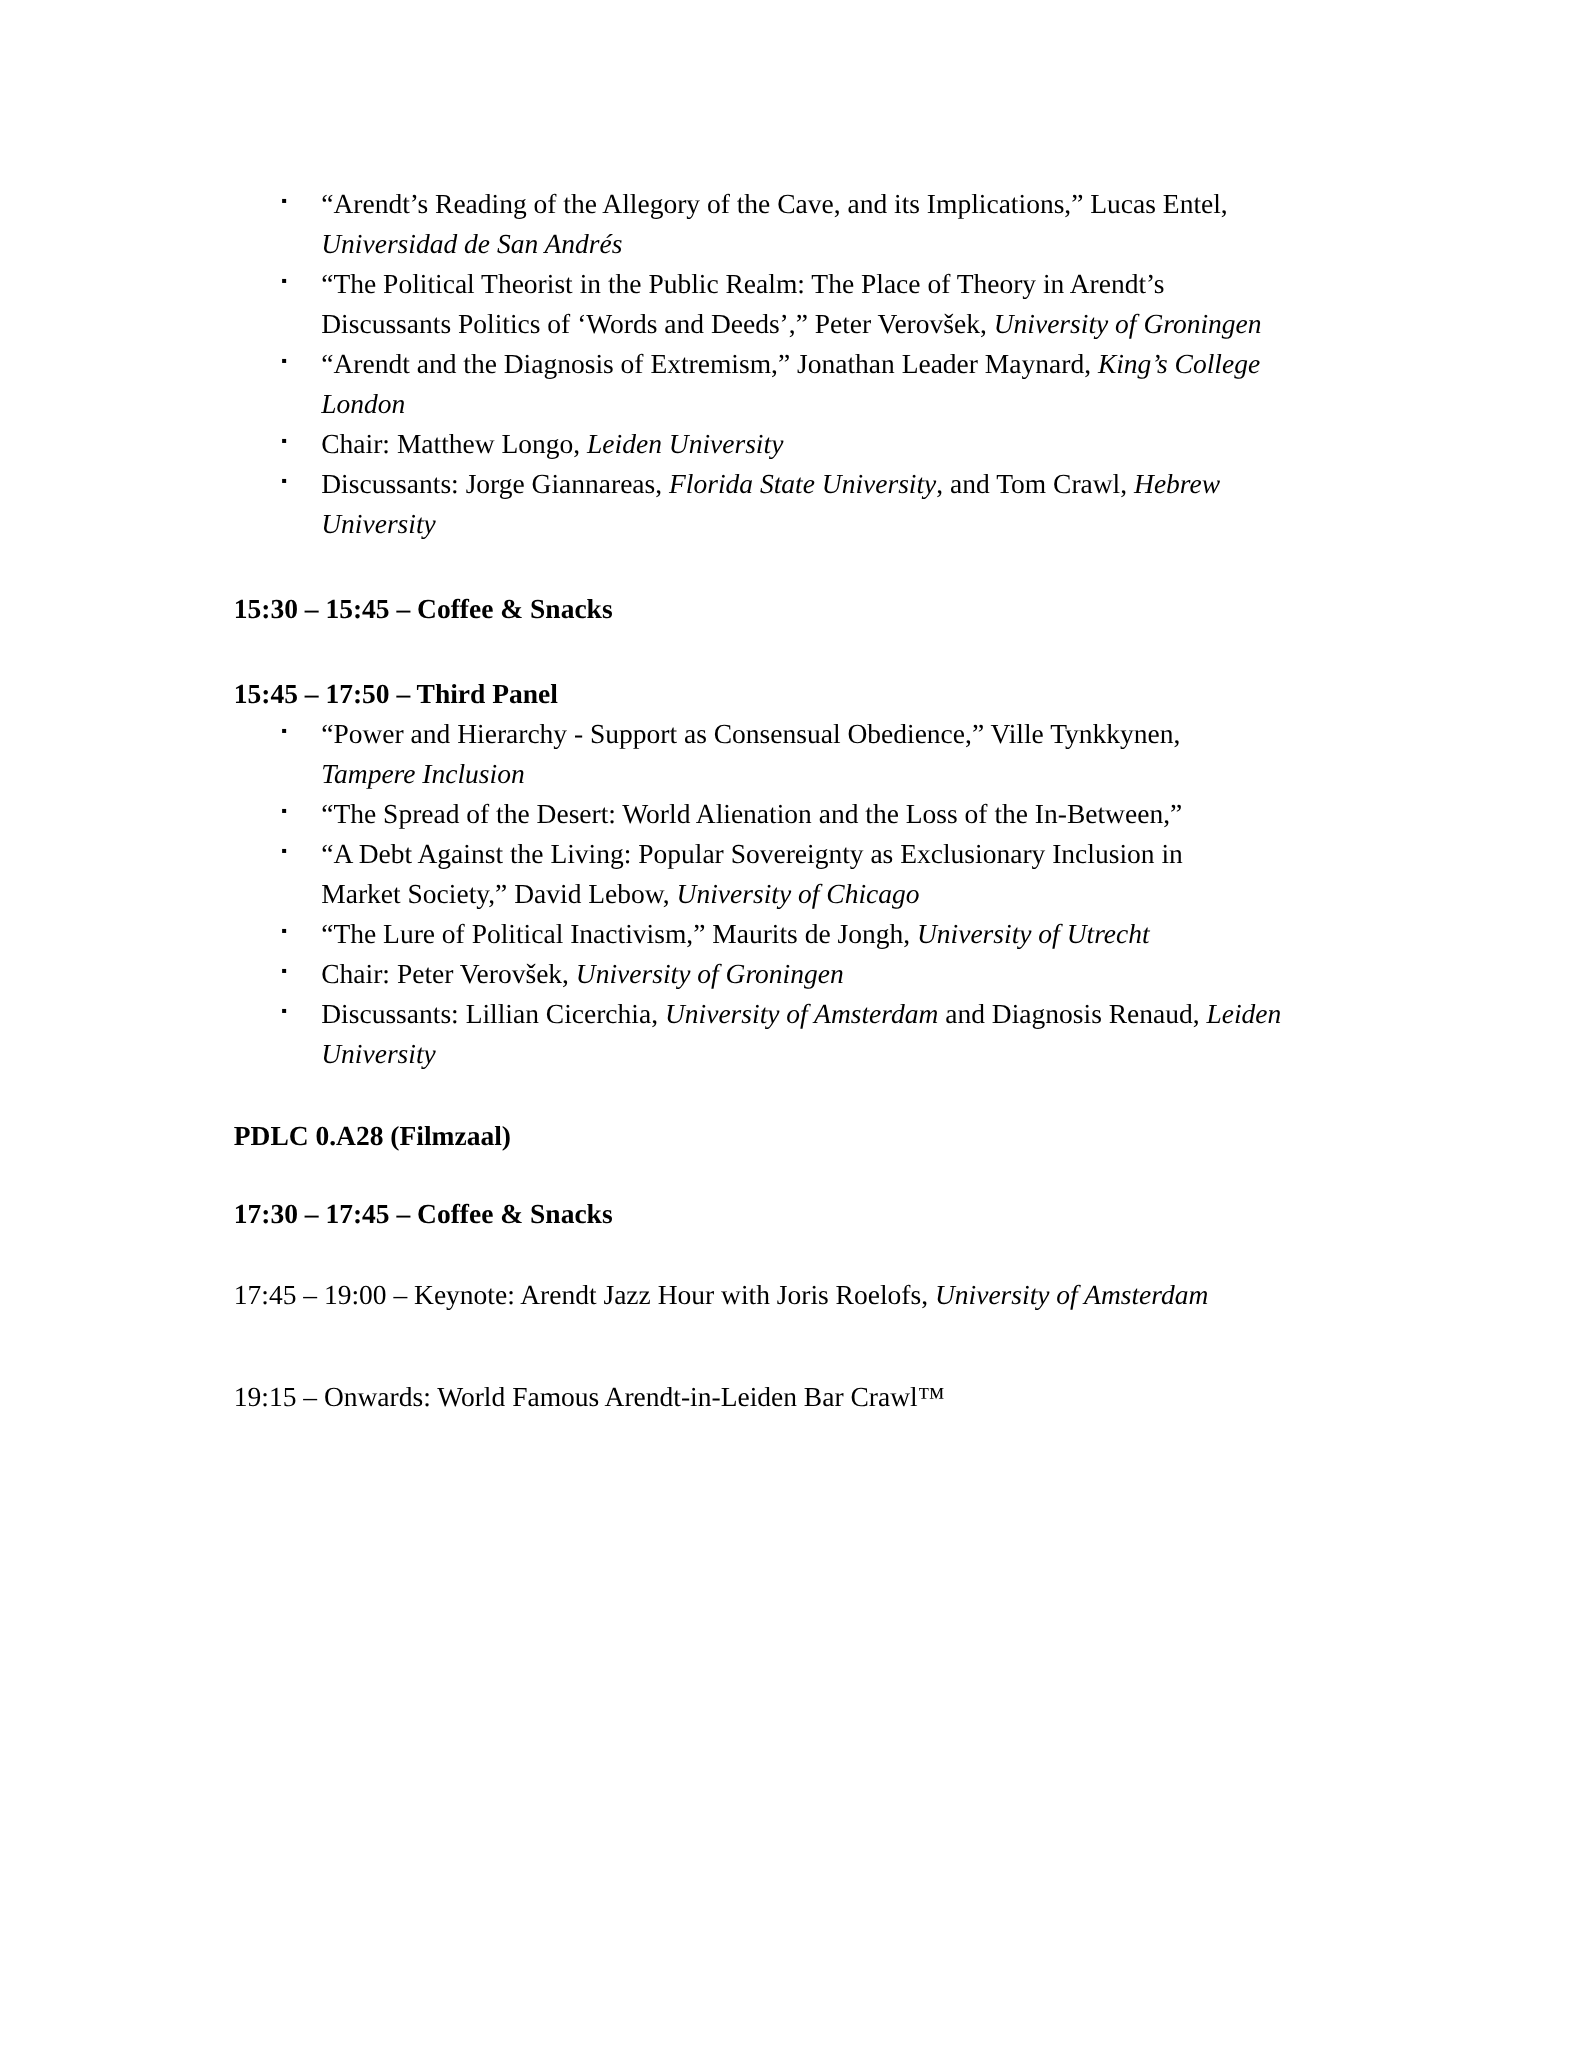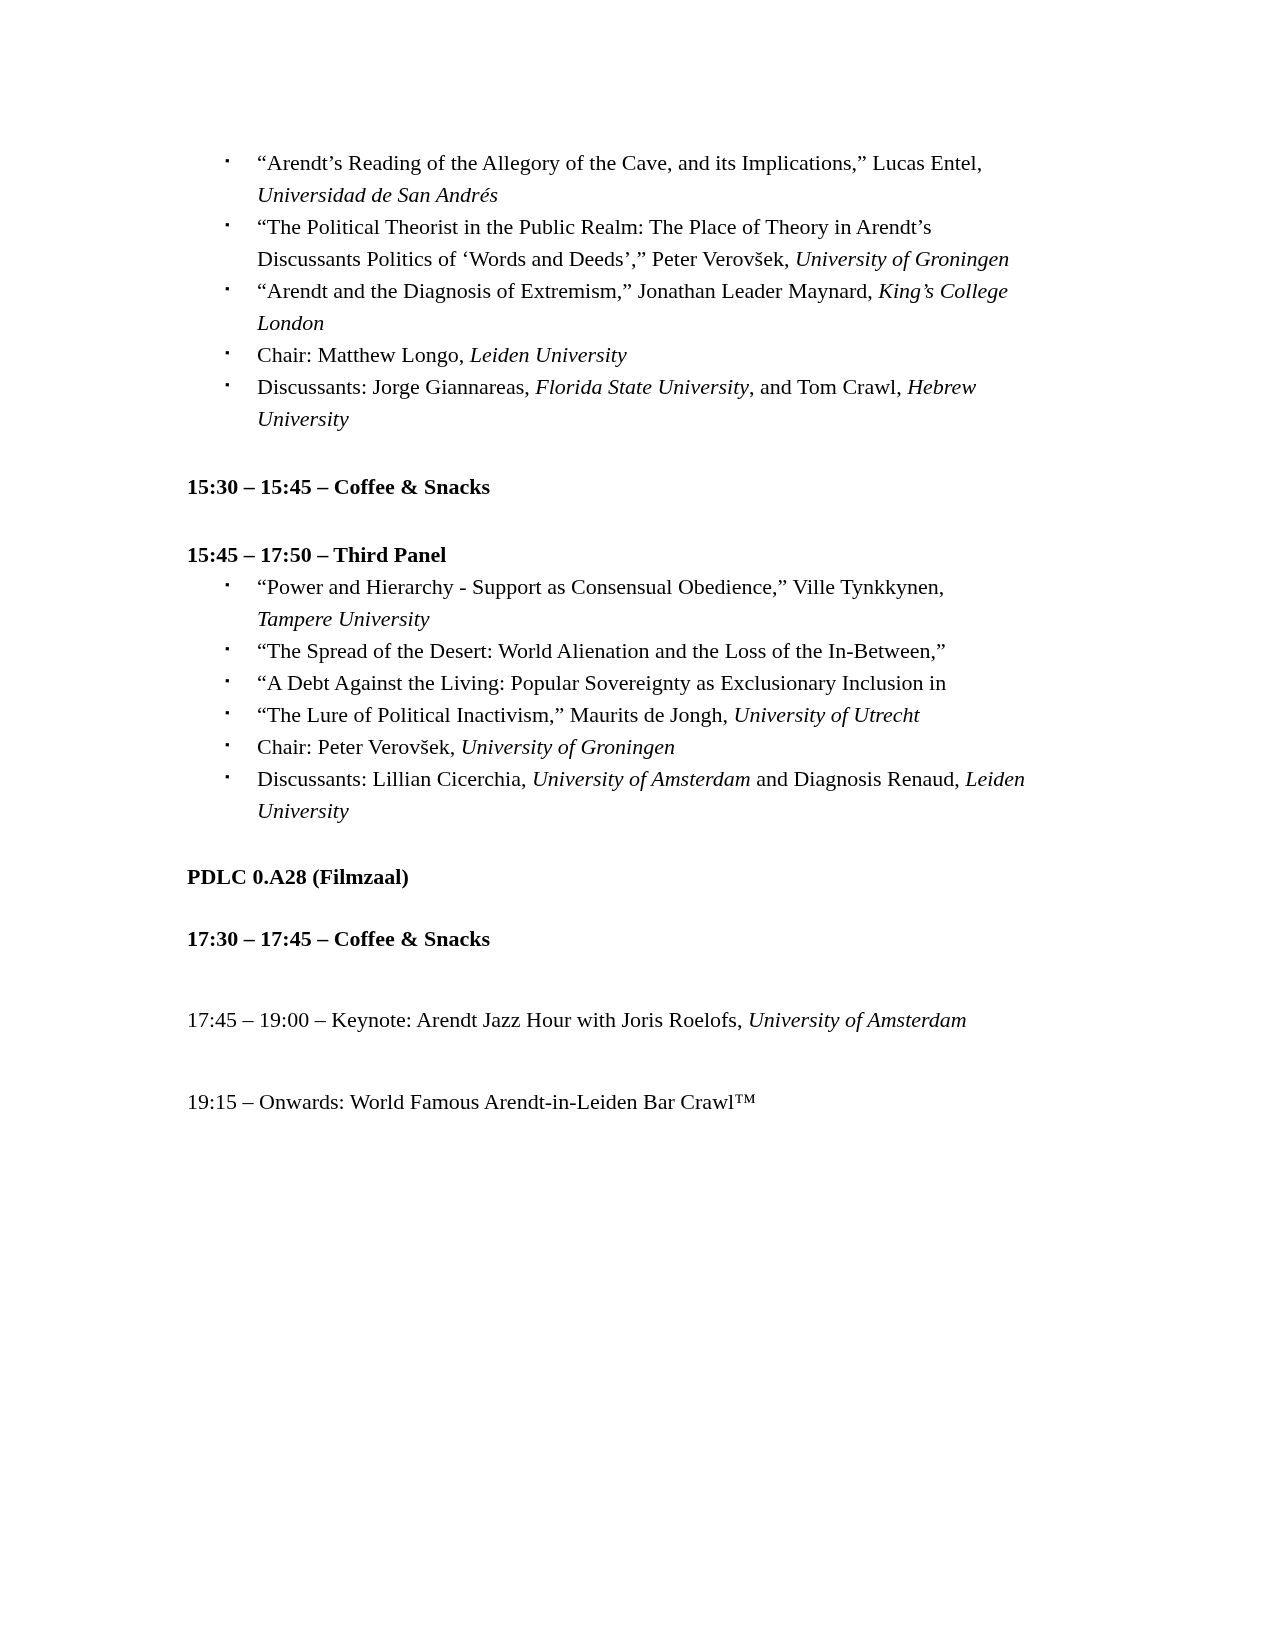--- a/index.html
+++ b/index.html
@@ -33,21 +33,21 @@
   .heading { font-weight: bold; white-space: nowrap; }
   .para { white-space: nowrap; }
   
   .gap-roles1   { margin-top: 36px; }
   .gap-coffee1  { margin-top: 36px; }
   .gap-panel3   { margin-top: 36px; }
   .gap-papers2  { margin-top: 35px; }
   .gap-roles2   { margin-top: 38px; }
   .gap-room     { margin-top: 34px; }
   .gap-coffee2  { margin-top: 30px; }
-  .gap-keynote  { margin-top: 49px; }
+  .gap-keynote  { margin-top: 33px; }
   .gap-barcrawl { margin-top: 50px; }
 </style>
 </head>
 <body>
 
 <div class="page">
 
   <ul class="bullet-list">
     <li class="bullet-item">
       <span class="bullet-marker">▪</span>
@@ -79,29 +79,30 @@
   </ul>
 
   <div class="heading gap-coffee1">15:30 – 15:45 – Coffee &amp; Snacks</div>
 
   <div class="heading gap-panel3">15:45 – 17:50 – Third Panel</div>
 
   <ul class="bullet-list gap-papers2">
     <li class="bullet-item">
       <span class="bullet-marker">▪</span>
       <span class="line"><span>“Power and Hierarchy - Support as Consensual Obedience,” Ville Tynkkynen,</span></span>
-      <span class="line"><span class="it">Tampere University</span></span>
+      <span class="line"><span class="it">Tampere Inclusion</span></span>
     </li>
     <li class="bullet-item">
       <span class="bullet-marker">▪</span>
       <span class="line"><span>“The Spread of the Desert: World Alienation and the Loss of the In-Between,”</span></span>
     </li>
     <li class="bullet-item">
       <span class="bullet-marker">▪</span>
       <span class="line"><span>“A Debt Against the Living: Popular Sovereignty as Exclusionary Inclusion in</span></span>
+      <span class="line"><span>Market Society,” David Lebow, </span><span class="it">University of Chicago</span></span>
     </li>
     <li class="bullet-item">
       <span class="bullet-marker">▪</span>
       <span class="line"><span>“The Lure of Political Inactivism,” Maurits de Jongh, </span><span class="it">University of Utrecht</span></span>
     </li>
   </ul>
 
   <ul class="bullet-list gap-roles2">
     <li class="bullet-item">
       <span class="bullet-marker">▪</span>

